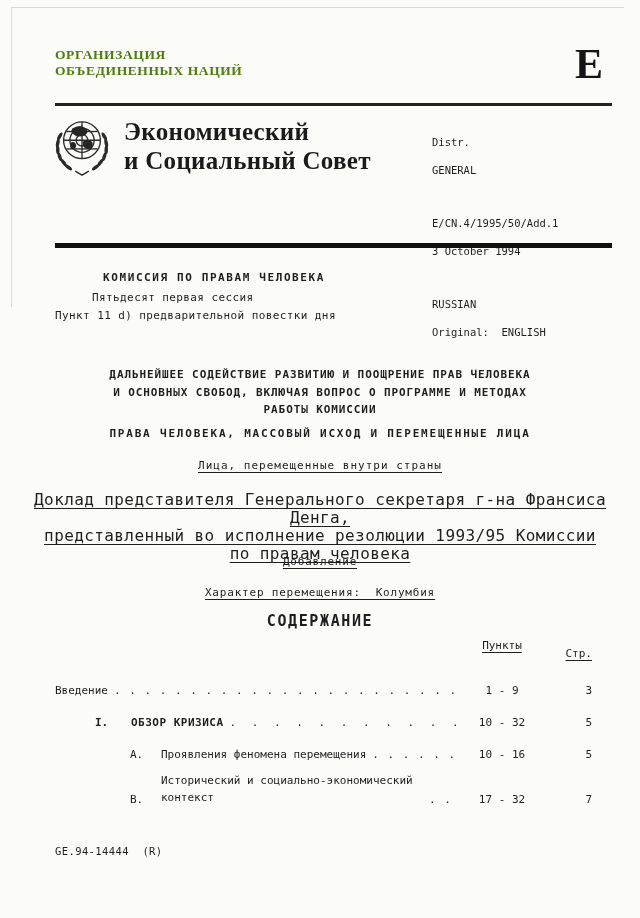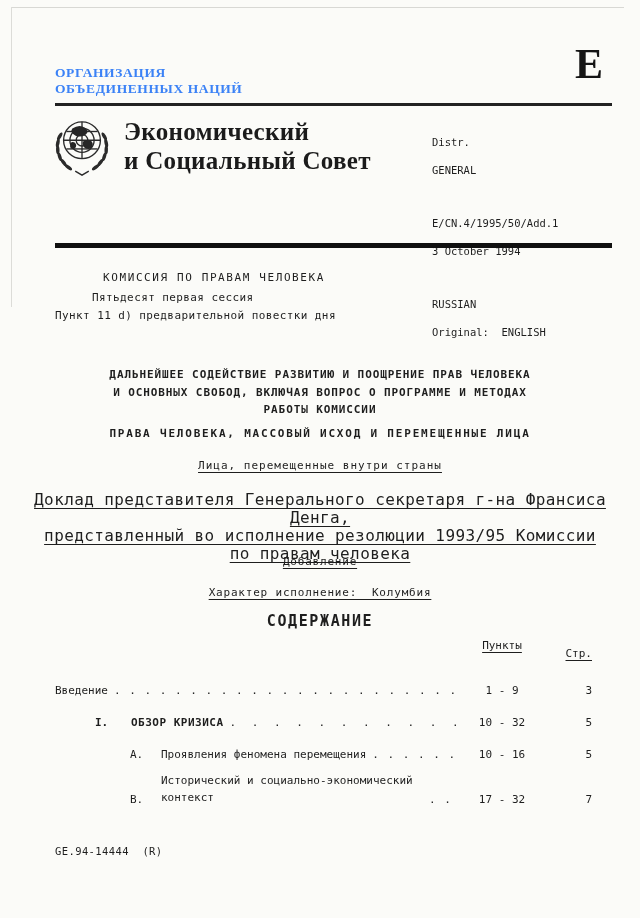--- a/index.html
+++ b/index.html
@@ -15,21 +15,21 @@
   
   .scan-top  { position:absolute; top:7px;  left:12px; right:16px; height:1px; background:#d8d8d4; }
   .scan-left { position:absolute; top:7px;  left:11px; width:1px;  height:300px; background:#dcdcd8; }
 
   .serif { font-family:"Liberation Serif","DejaVu Serif",serif; }
 
   
   .org-name {
     position:absolute; left:55px; top:47px;
     font-size:13.5px; font-weight:bold; letter-spacing:.6px;
-    line-height:15.5px; color:#3b82f6;margin-top:18px;
+    line-height:15.5px; color:#4d7c0f;
   }
   .doc-letter {
     position:absolute; left:575px; top:40px;
     font-size:42px; font-weight:bold; color:#151515;
   }
   .rule-thin  { position:absolute; left:55px; top:103px; width:557px; height:3px; background:#222; }
   .rule-thick { position:absolute; left:55px; top:243px; width:557px; height:5px; background:#101010; }
 
   
   .emblem { position:absolute; left:51px; top:111px; }
@@ -37,21 +37,21 @@
     position:absolute; left:124px; top:117px;
     font-size:25px; font-weight:bold; color:#1b1b1b;
     line-height:29px; letter-spacing:.3px;
   }
   .distr { position:absolute; left:432px; top:121px; font-size:10.5px; line-height:12.5px; }
   .distr div { white-space:pre;margin-top:15px; }
   .gap11 { height:11px; }
 
   
   .session { position:absolute; left:55px; top:271px; font-size:11px; }
-  .session .l1 { letter-spacing:1.6px; font-weight:normal; margin-bottom:7px;padding-left:48px; }
+  .session .l1 { letter-spacing:1.6px; font-weight:bold; margin-bottom:7px;padding-left:48px; }
   .session .l2 { margin-bottom:5px; letter-spacing:.4px;padding-left:37px; }
   .session .l3 { letter-spacing:.4px; white-space:pre; }
 
   .center { left:0; right:0; text-align:center; position:absolute; }
 
   .doc-title { top:366px; font-size:11px; font-weight:bold; letter-spacing:.9px; line-height:17.5px; }
   .doc-subtitle { top:427px; font-size:11px; font-weight:bold; letter-spacing:1.8px; }
 
   .u { text-decoration:underline; text-underline-offset:2.5px; }
 
@@ -158,21 +158,21 @@
     <div>РАБОТЫ КОМИССИИ</div>
   </div>
   <div class="center doc-subtitle">ПРАВА ЧЕЛОВЕКА, МАССОВЫЙ ИСХОД И ПЕРЕМЕЩЕННЫЕ ЛИЦА</div>
   <div class="center subject"><span class="u">Лица, перемещенные внутри страны</span></div>
   <div class="center report">
     <div><span class="u">Доклад представителя Генерального секретаря г-на Франсиса Денга,</span></div>
     <div><span class="u">представленный во исполнение резолюции 1993/95 Комиссии</span></div>
     <div><span class="u">по правам человека</span></div>
   </div>
   <div class="center addendum"><span class="u">Добавление</span></div>
-  <div class="center profile"><span class="u">Характер исполнение:  Колумбия</span></div>
+  <div class="center profile"><span class="u">Характер перемещения:  Колумбия</span></div>
   <div class="center contents-heading">СОДЕРЖАНИЕ</div>
 
   <div class="toc">
     <div class="toc-head">
       <div class="sp"></div>
       <div class="col-paras"><span class="u">Пункты</span></div>
       <div class="col-page"><span class="u">Стр.</span></div>
     </div>
 
     <div class="toc-row r0">

